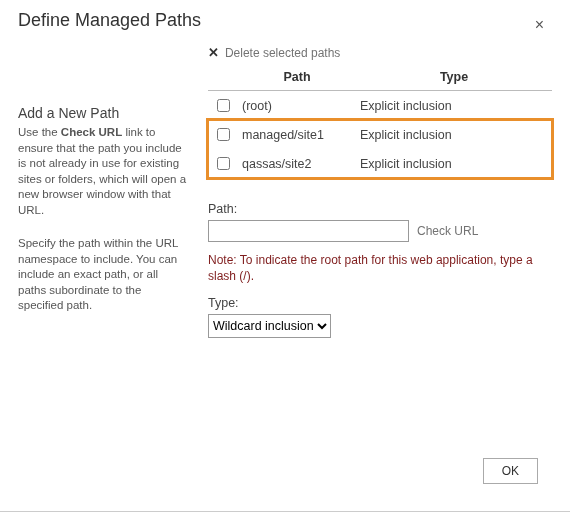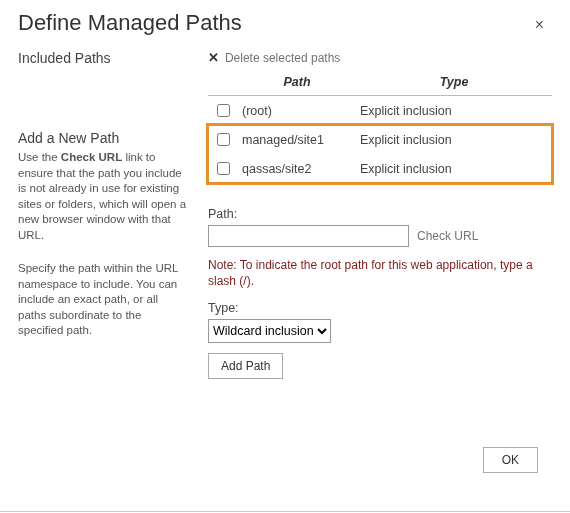--- a/index.html
+++ b/index.html
@@ -4,62 +4,61 @@
 <style>
   html,body{margin:0;padding:0;}
   body{
     width:570px;height:513px;
     font-family:"Segoe UI",Arial,sans-serif;
     font-size:12px;color:#444;
     background:#fff;box-sizing:border-box;
     position:relative;
   }
   .dialog{position:absolute;left:10px;top:8px;right:10px;bottom:10px;}
-  .title{font-size:22px;font-weight:300;color:#333;margin:2px 0 14px 8px;}
+  .title{font-size:18px;font-weight:300;color:#333;margin:2px 0 14px 8px;}
   .close-x{position:absolute;top:8px;right:16px;font-size:16px;color:#555;cursor:pointer;}
   .columns{display:flex;gap:20px;padding:0 8px;}
   .left-col{width:170px;flex:0 0 170px;}
   .right-col{flex:1;}
   .section-title{font-weight:400;font-size:14px;color:#444;margin:0 0 4px 0;}
   .section-text{font-size:11.5px;color:#555;line-height:1.35;margin:0 0 18px 0;}
   .section-text b{font-weight:600;}
   .delete-row{margin-bottom:4px;display:flex;align-items:center;gap:6px;}
   .delete-row .x{font-weight:bold;color:#333;font-size:13px;}
   .link{color:#737373;cursor:pointer;}
   table{width:100%;border-collapse:collapse;font-size:12.5px;}
-  th{font-weight:600;color:#333;padding:6px 4px;text-align:center;font-style:italic;}
+  th{font-weight:600;color:#333;padding:6px 4px;text-align:center;}
   td{padding:5px 4px;text-align:left;vertical-align:middle;}
   td.chk{width:22px;text-align:center;}
   td.path{width:110px;margin-left:28px;}
   thead tr{border-bottom:1px solid #bbb;}
   .highlight{outline:3px solid #e98f2b;outline-offset:-1px;}
   .form-block{margin-top:24px;}
   .lbl{font-size:12.5px;margin:4px 0 4px 0;}
   .path-row{display:flex;align-items:center;gap:8px;}
   input[type=text]{height:20px;border:1px solid #999;width:195px;padding:0 2px;font-size:12px;}
   select{height:24px;border:1px solid #999;font-size:12.5px;background:#fff;}
   .note{font-size:12px;color:#7f1d1d;margin:10px 0 12px 0;line-height:1.35;}
   .btn{display:inline-block;border:1px solid #aaa;background:#fff;color:#333;
        padding:5px 12px;font-size:12px;cursor:pointer;}
-  .ok-row{position:absolute;right:22px;bottom:30px;}
+  .ok-row{position:absolute;right:22px;bottom:19px;}
   .ok-row .btn{padding:5px 18px;}
   .bottom-rule{position:absolute;left:0;right:0;bottom:1px;height:1px;background:#ccc;}
 </style>
 </head>
 <body>
 
 <div class="dialog">
 
   <span class="close-x">×</span>
 
   <div class="title">Define Managed Paths</div>
 
   <div class="columns">
     <div class="left-col">
-      <p class="section-title">Included Paths</p>
 
       <div style="height:60px"></div>
 
       <p class="section-title">Add a New Path</p>
       <p class="section-text">
         <span>Use the </span><b>Check URL</b><span> link to ensure that the path you include is not already in use for existing sites or folders, which will open a new browser window with that URL.</span>
       </p>
       <p class="section-text">Specify the path within the URL namespace to include. You can include an exact path, or all paths subordinate to the specified path.</p>
     </div>
 
@@ -104,23 +103,20 @@
         <div class="path-row">
           <input type="text" value="" style="">
           <span class="link">Check URL</span>
         </div>
 
         <div class="note">Note: To indicate the root path for this web application, type a slash (/).</div>
 
         <div class="lbl">Type:</div>
         <select id="type-select"><option>Wildcard inclusion</option><option>Explicit inclusion</option></select>
 
-        <div style="margin-top:10px">
-          <span class="btn">Add Path</span>
-        </div>
       </div>
 
     </div>
   </div>
 
   <div class="ok-row">
     <span class="btn">OK</span>
   </div>
 </div>
 

